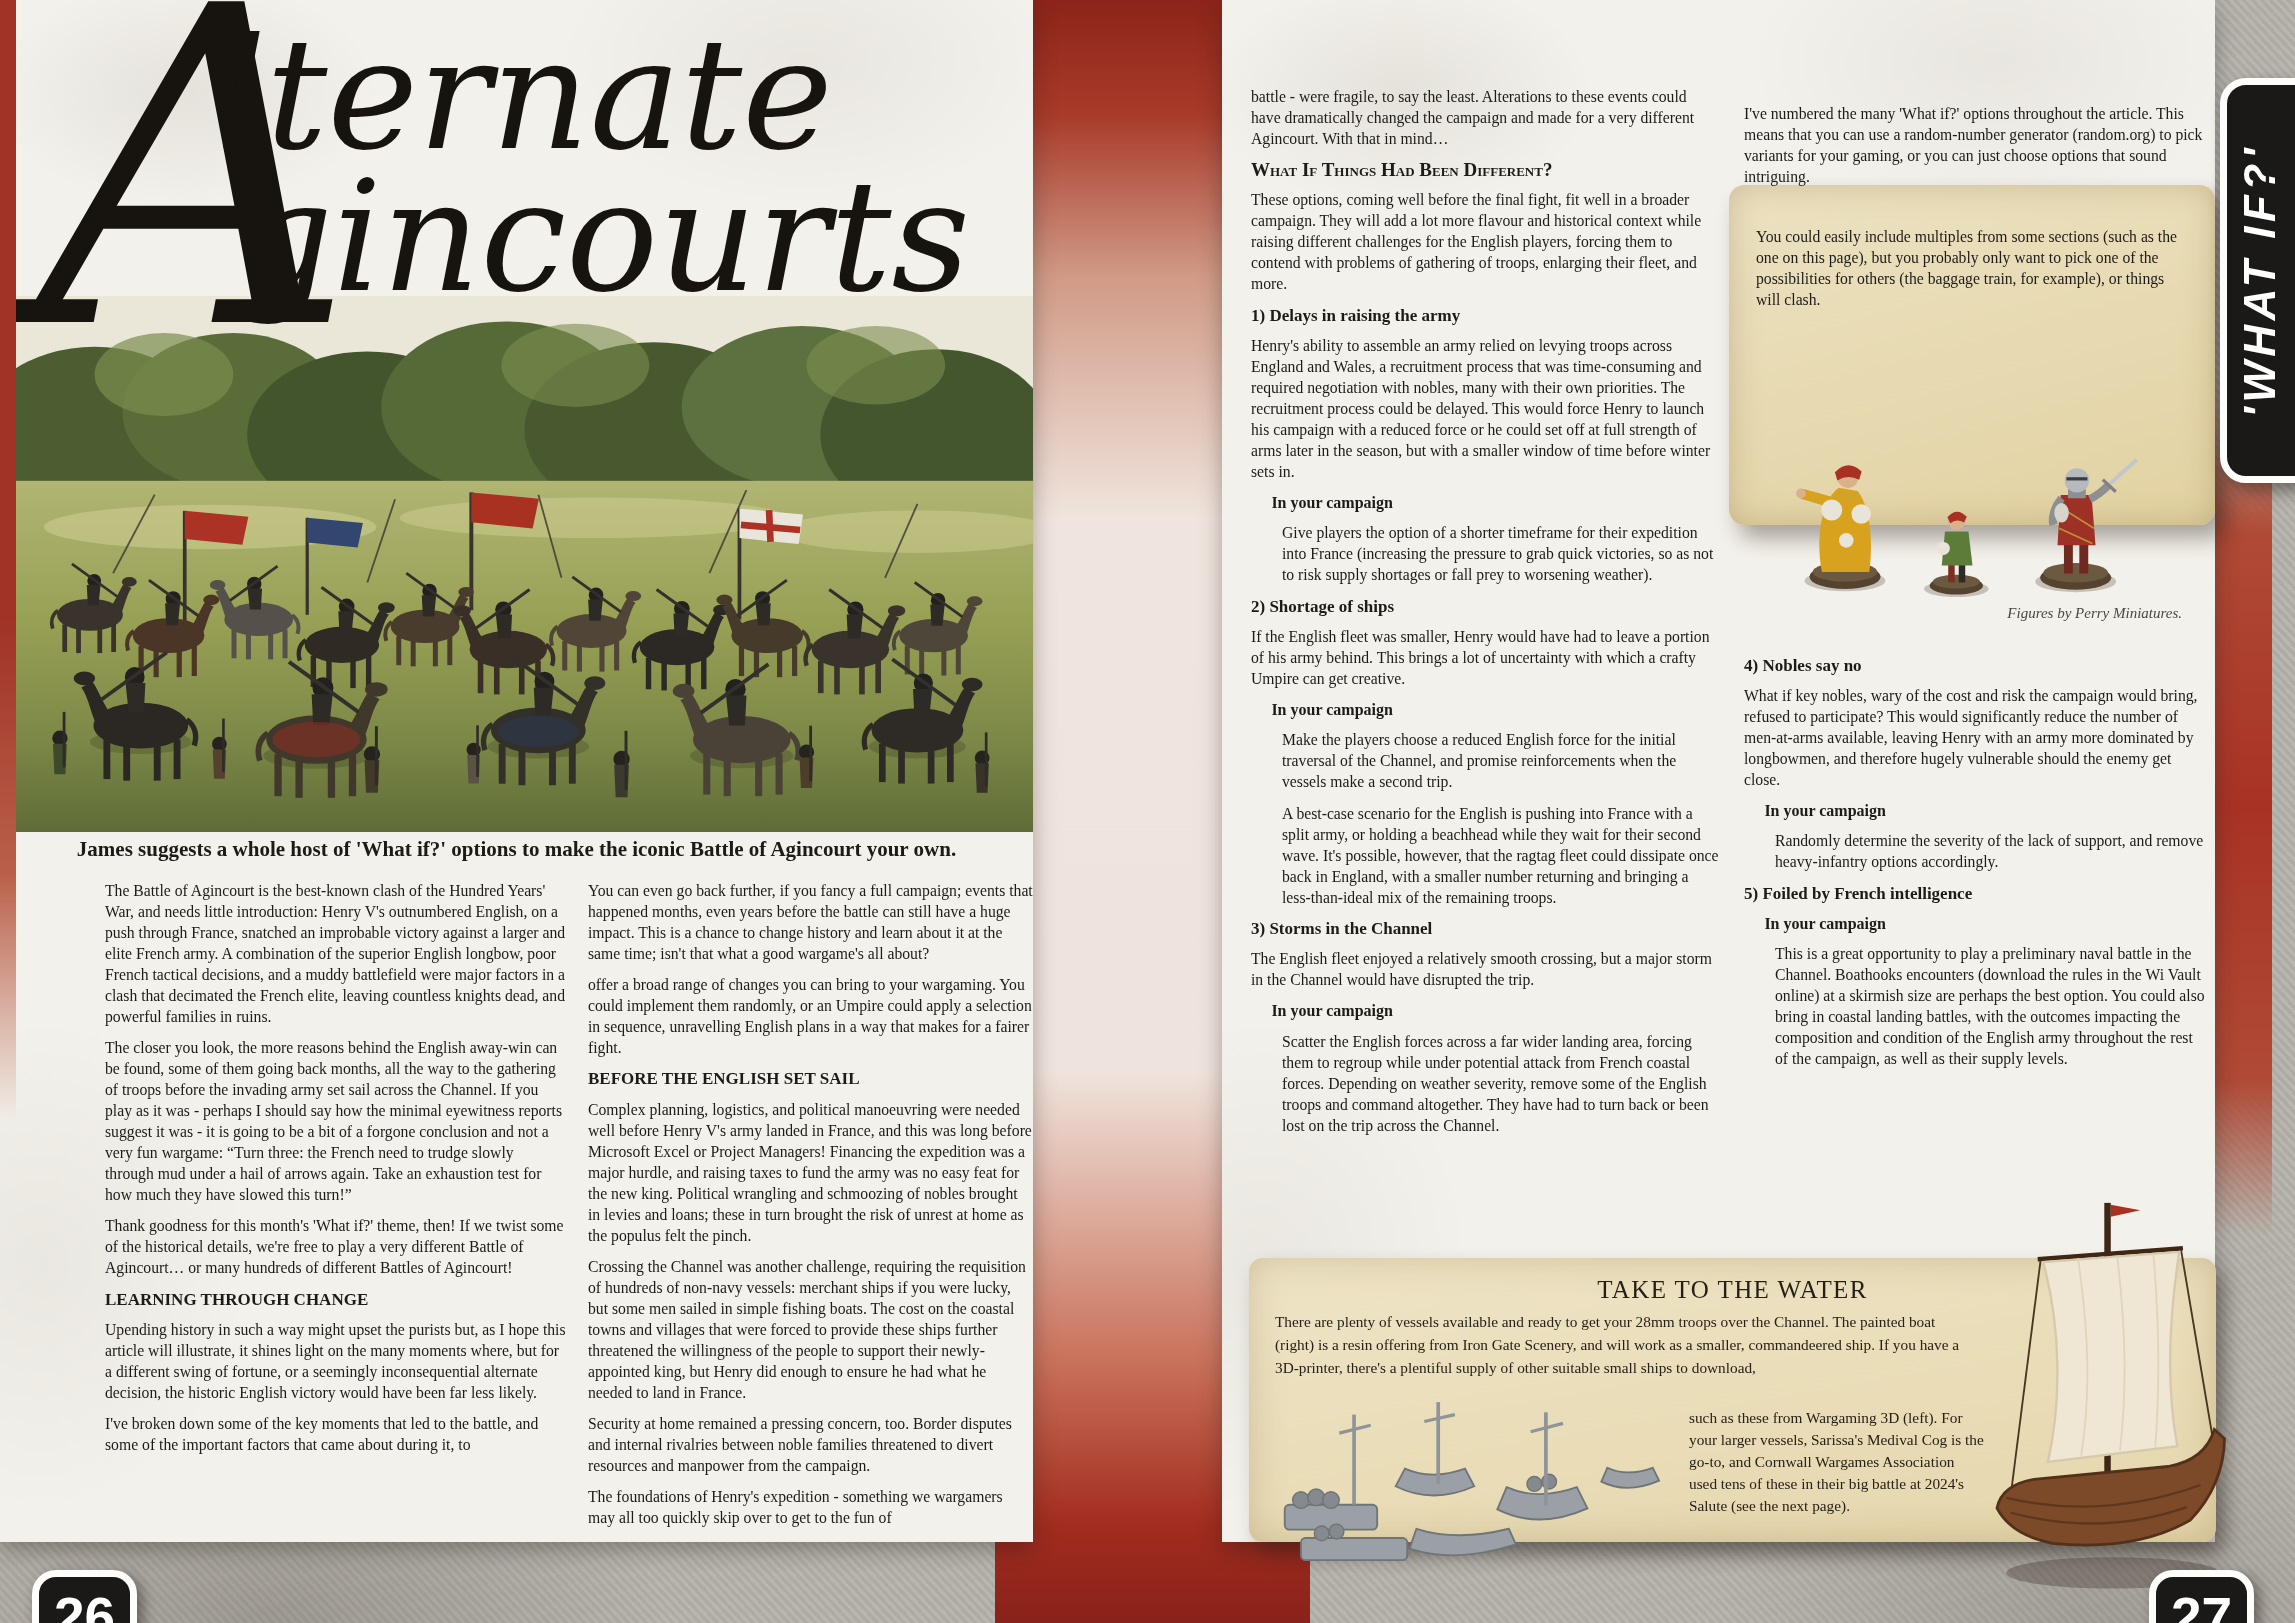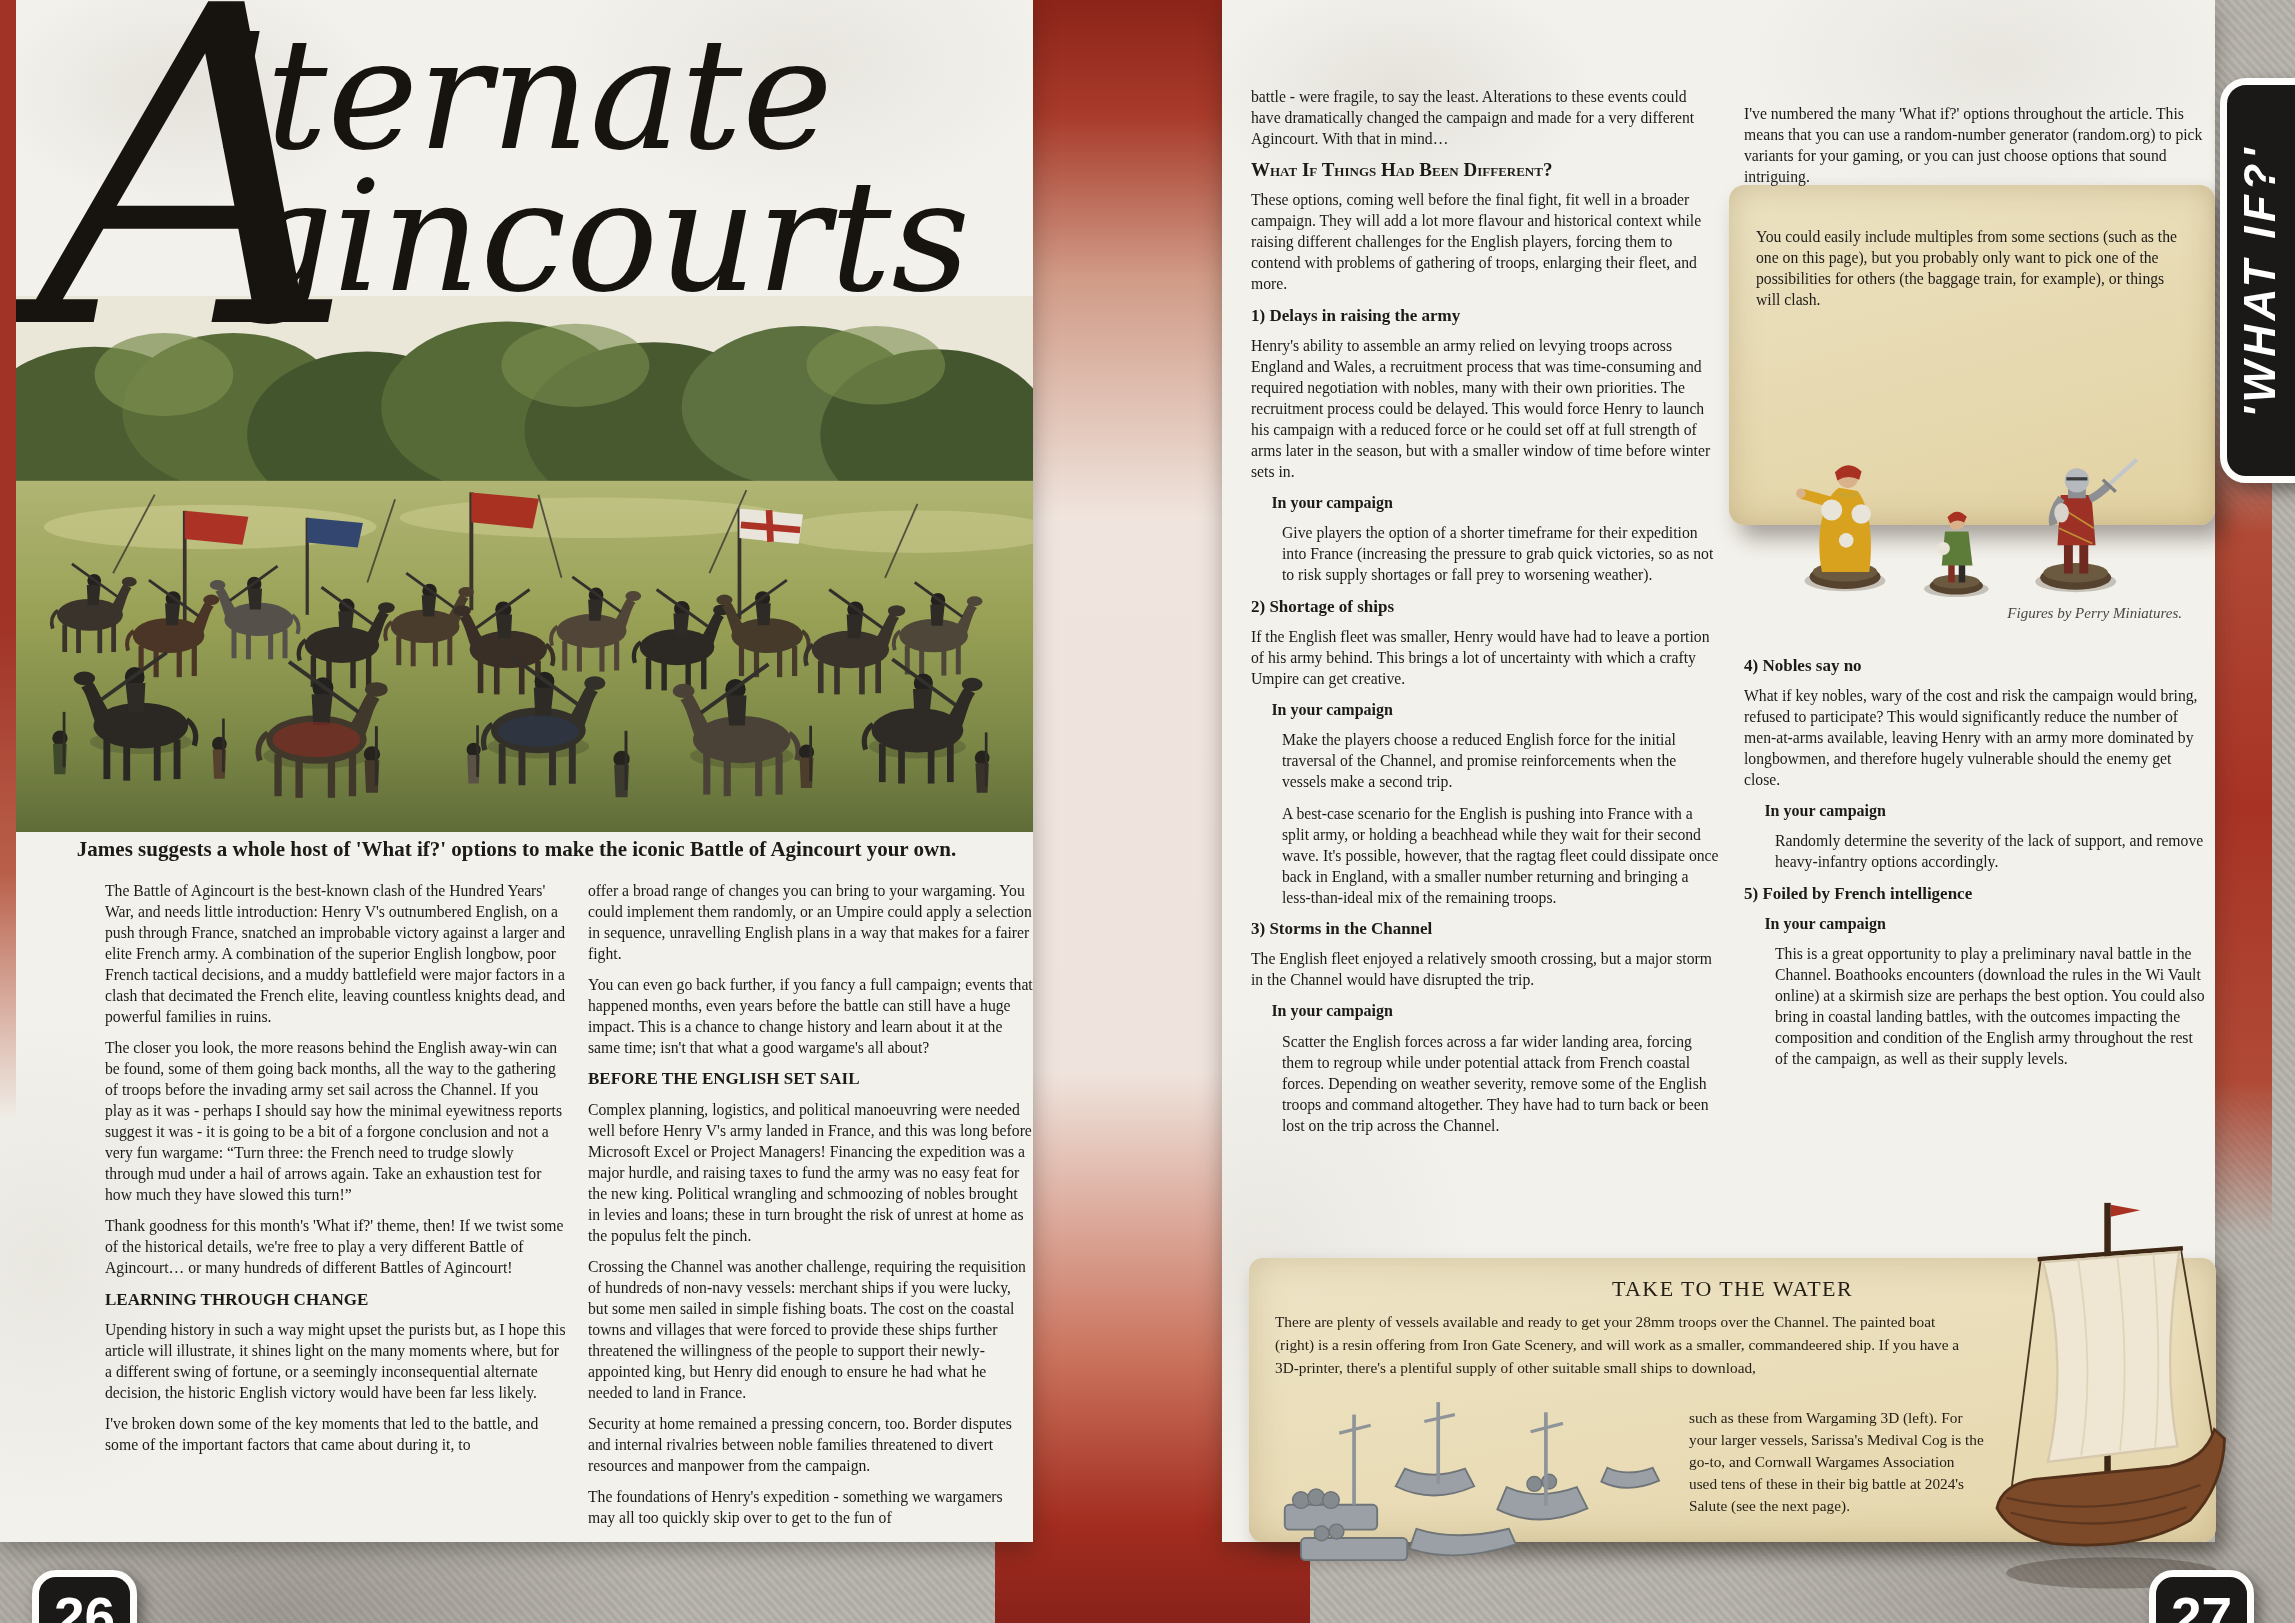--- a/index.html
+++ b/index.html
@@ -52,21 +52,21 @@
   
   .whatif-box{position:absolute;left:507px;top:185px;width:486px;height:340px;z-index:4;
     border-radius:15.7px;background:linear-gradient(165deg,#ece2c2,#e2d2a2);
     box-shadow:inset 0 0 32px rgba(120,90,40,.28), 10.2px 13px 21px rgba(40,30,20,.38);}
   .whatif-box .boxp{position:absolute;left:27px;top:41px;width:432px;font-size:15.7px;line-height:21px;margin:0;}
   .figures-svg{position:absolute;left:18.5px;top:153px;width:449px;height:259px;}
   .figcap{position:absolute;right:33px;top:420px;font-style:italic;font-size:15px;color:#4a4742;}
   .waterbox{position:absolute;left:27px;top:1258px;width:967px;height:284px;z-index:3;
     border-radius:14px;background:linear-gradient(170deg,#eee4c6,#e5d6ab);
     box-shadow:inset 0 0 37px rgba(120,90,40,.25), 9.3px 12px 20.4px rgba(40,30,20,.35);}
-  .wb-title{text-align:center;margin-top:17.6px;font-size:22px;letter-spacing:1.4px;color:#241f15;}
+  .wb-title{text-align:center;margin-top:17.6px;font-size:25px;letter-spacing:1.4px;color:#241f15;}
   .wb-p1{position:absolute;left:26px;top:52px;width:694px;font-size:15.3px;line-height:23px;color:#262118;margin:0;}
   .wb-p2{position:absolute;left:440px;top:149px;width:296px;font-size:15.3px;line-height:22px;color:#262118;margin:0;}
   .boats-svg{position:absolute;left:8.3px;top:131px;width:416px;height:176px;}
   .sail-svg{position:absolute;right:-16.7px;top:-69px;width:250px;height:407px;}
   
   .side-tab{position:absolute;left:2220px;top:78px;width:139px;height:391px;z-index:7;
     background:#1a1917;border:7.4px solid #fdfdfb;border-radius:26px;
     box-shadow:6.5px 7.4px 15.7px rgba(30,25,20,.45);display:flex;align-items:center;}
   .side-tab span{writing-mode:vertical-rl;transform:rotate(180deg);margin-left:8.3px;
     color:#fff;font:italic 900 44px "Liberation Sans",sans-serif;letter-spacing:4.6px;white-space:nowrap;}
@@ -200,22 +200,22 @@
     <div class="col c-l1">
       <p>The Battle of Agincourt is the best-known clash of the Hundred Years' War, and needs little introduction: Henry V's outnumbered English, on a push through France, snatched an improbable victory against a larger and elite French army. A combination of the superior English longbow, poor French tactical decisions, and a muddy battlefield were major factors in a clash that decimated the French elite, leaving countless knights dead, and powerful families in ruins.</p>
       <p>The closer you look, the more reasons behind the English away-win can be found, some of them going back months, all the way to the gathering of troops before the invading army set sail across the Channel. If you play as it was - perhaps I should say how the minimal eyewitness reports suggest it was - it is going to be a bit of a forgone conclusion and not a very fun wargame: “Turn three: the French need to trudge slowly through mud under a hail of arrows again. Take an exhaustion test for how much they have slowed this turn!”</p>
       <p>Thank goodness for this month's 'What if?' theme, then! If we twist some of the historical details, we're free to play a very different Battle of Agincourt… or many hundreds of different Battles of Agincourt!</p>
       <h3>LEARNING THROUGH CHANGE</h3>
       <p>Upending history in such a way might upset the purists but, as I hope this article will illustrate, it shines light on the many moments where, but for a different swing of fortune, or a seemingly inconsequential alternate decision, the historic English victory would have been far less likely.</p>
       <p>I've broken down some of the key moments that led to the battle, and some of the important factors that came about during it, to</p>
     </div>
 
     <div class="col c-l2">
+      <p>You can even go back further, if you fancy a full campaign; events that happened months, even years before the battle can still have a huge impact. This is a chance to change history and learn about it at the same time; isn't that what a good wargame's all about?</p>
       <p>offer a broad range of changes you can bring to your wargaming. You could implement them randomly, or an Umpire could apply a selection in sequence, unravelling English plans in a way that makes for a fairer fight.</p>
-      <p>You can even go back further, if you fancy a full campaign; events that happened months, even years before the battle can still have a huge impact. This is a chance to change history and learn about it at the same time; isn't that what a good wargame's all about?</p>
       <h3>BEFORE THE ENGLISH SET SAIL</h3>
       <p>Complex planning, logistics, and political manoeuvring were needed well before Henry V's army landed in France, and this was long before Microsoft Excel or Project Managers! Financing the expedition was a major hurdle, and raising taxes to fund the army was no easy feat for the new king. Political wrangling and schmoozing of nobles brought in levies and loans; these in turn brought the risk of unrest at home as the populus felt the pinch.</p>
       <p>Crossing the Channel was another challenge, requiring the requisition of hundreds of non-navy vessels: merchant ships if you were lucky, but some men sailed in simple fishing boats. The cost on the coastal towns and villages that were forced to provide these ships further threatened the willingness of the people to support their newly-appointed king, but Henry did enough to ensure he had what he needed to land in France.</p>
       <p>Security at home remained a pressing concern, too. Border disputes and internal rivalries between noble families threatened to divert resources and manpower from the campaign.</p>
       <p>The foundations of Henry's expedition - something we wargamers may all too quickly skip over to get to the fun of</p>
     </div>
   </div>
 
   <div class="paper right">
     <div class="col c-r1">

